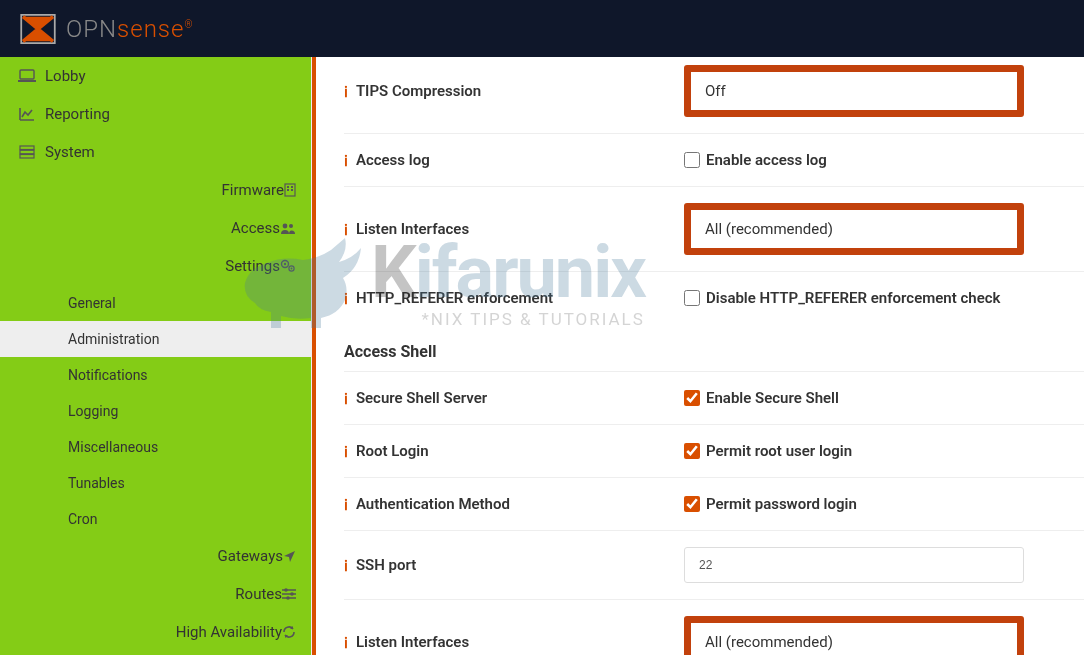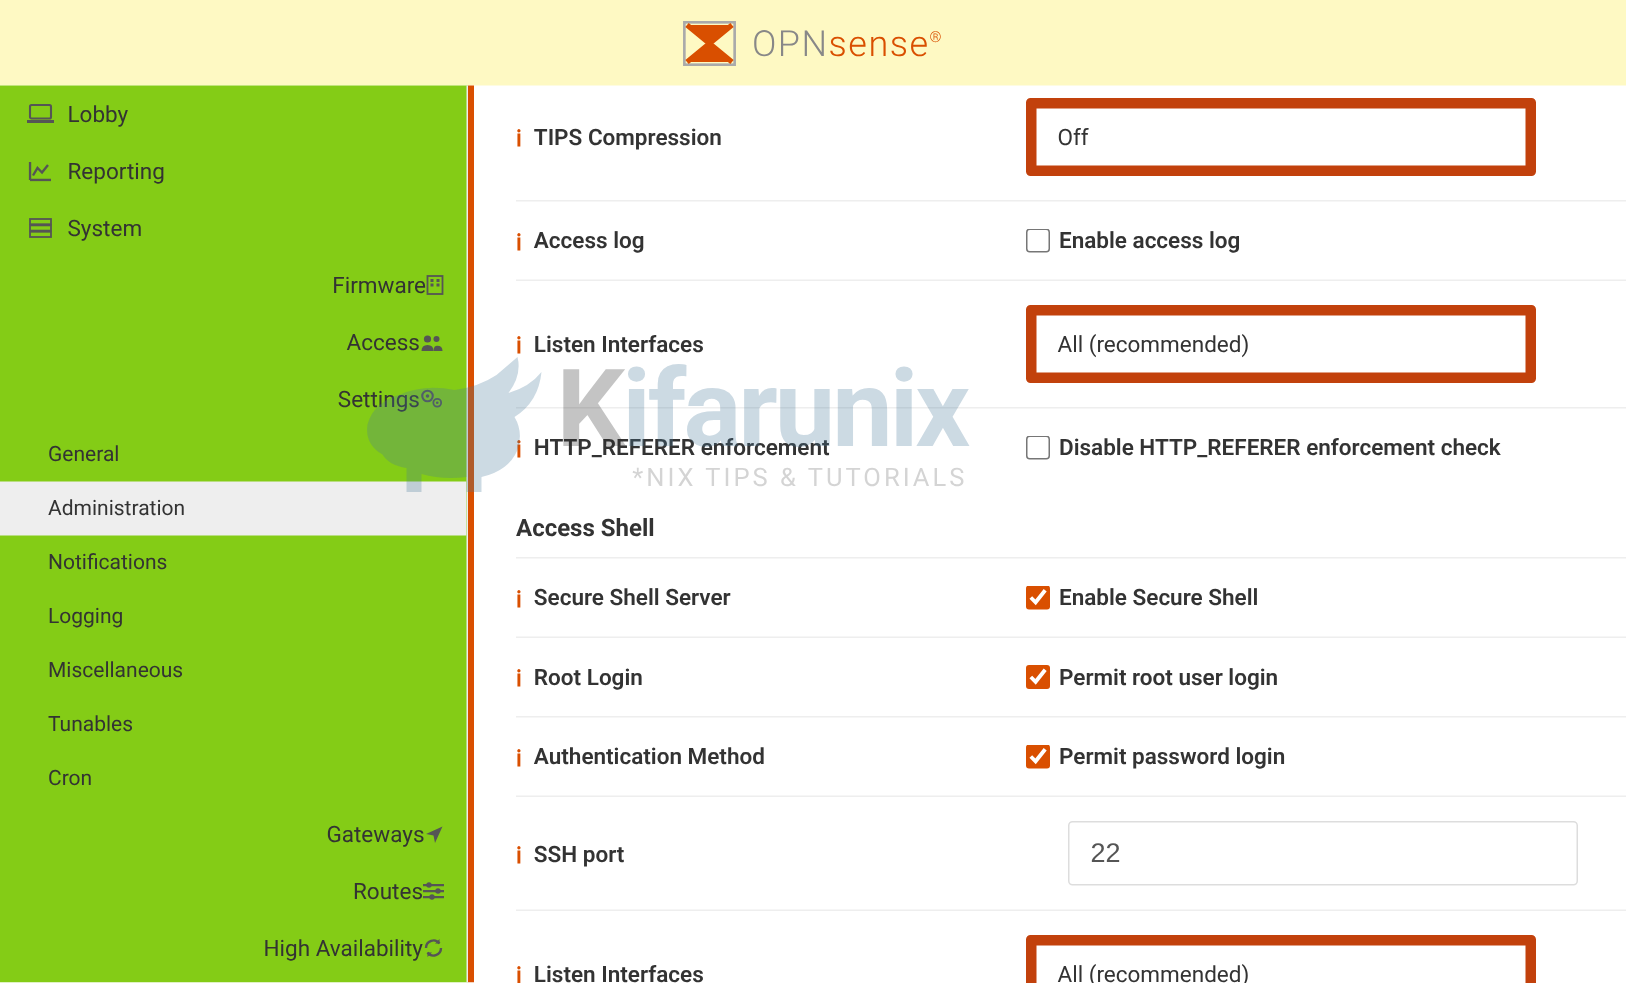--- a/index.html
+++ b/index.html
@@ -1,53 +1,53 @@
 <!DOCTYPE html>
 <html><head>
 <meta charset="utf-8">
 <style>
   * { box-sizing: border-box; margin: 0; padding: 0; }
   body { font-family: -apple-system, BlinkMacSystemFont, "Segoe UI", Roboto, Arial, sans-serif; font-size: 15px; color: #333; background: #fff; width: 1084px; height: 655px; overflow: hidden; position: relative; }
   
-  .header { background: #fef9c3; height: 57px; display: flex; align-items: center; padding: 0 20px; justify-content: center; }
+  .header { background: #0f172a; height: 57px; display: flex; align-items: center; padding: 0 20px; }
   .logo { display: flex; align-items: center; }
   .logo-icon { width: 36px; height: 30px; margin-right: 10px; }
   .logo-text { color: #888; font-size: 24px; font-weight: 300; letter-spacing: 1px; }
   .logo-text .sense { color: #d94f00; }
   .logo-reg { color: #d94f00; font-size: 10px; vertical-align: super; }
   
   .body-wrap { display: flex; height: calc(655px - 57px); }
   
   .sidebar { width: 312px; background: #84cc16; overflow-y: auto; border-right: 1px solid #eee; position: relative; }
   .sidebar::-webkit-scrollbar { width: 8px; }
   .sidebar::-webkit-scrollbar-thumb { background: rgba(0,0,0,0.1); border-radius: 4px; }
   
   .nav-item { display: flex; align-items: center; padding: 10px 15px; cursor: pointer; color: #333; }
   .nav-item .icon { width: 24px; display: inline-flex; justify-content: center; margin-right: 6px; color: #555; }
   .nav-item .label { flex: 1; }
   .nav-item .right-icon { color: #555; }
   .nav-item.sub1 { padding-left: 56px; font-size: 15px; display: flex; justify-content: flex-end; }
-  .nav-item.sub2 { padding-left: 32px; font-size: 14px; }
+  .nav-item.sub2 { padding-left: 68px; font-size: 14px; }
   .nav-item.sub2.active { background: #eeeeee; }
   
   .divider { width: 4px; background: #d94f00; }
   
   .main { flex: 1; padding: 0 0 0 28px; overflow-y: auto; position: relative; }
   
   .form-row { display: flex; align-items: center; padding: 16px 0; border-top: 1px solid #eee; }
   .form-row.first { border-top: none; padding-top: 8px; }
   .form-row .lbl { width: 340px; display: flex; align-items: center; font-weight: 600; color: #333; }
   .form-row .lbl .info { color: #d94f00; margin-right: 8px; font-size: 15px; display: inline-flex; }
   .form-row .ctrl { flex: 1; display: flex; align-items: center; }
   .form-row .ctrl label { font-weight: 600; color: #333; margin-left: 6px; }
   
   .section-header { font-weight: 700; color: #333; padding: 18px 0 10px 0; font-size: 16px; }
   
   .select-box { background: #fff; border: 7px solid #c2410c; border-radius: 3px; padding: 10px 14px; width: 340px; color: #333; font-size: 15px; }
-  .text-input { background: #fff; border: 1px solid #ddd; border-radius: 3px; padding: 10px 14px; width: 340px; color: #555; font-size: 18px; margin-left: 28px; }
+  .text-input { background: #fff; border: 1px solid #ddd; border-radius: 3px; padding: 10px 14px; width: 340px; color: #555; font-size: 12px; }
   
   input[type="checkbox"] { width: 16px; height: 16px; cursor: pointer; }
   input[type="checkbox"].chk-orange { accent-color: #d94f00; }
   
   .watermark { position: absolute; left: 235px; top: 228px; pointer-events: none; opacity: 0.28; z-index: 5; display:flex; align-items:center; }
   .watermark .rhino { width: 130px; height: 110px; }
   .watermark .wm-text { margin-left: 6px; }
   .watermark .wm-main { font-size: 72px; font-weight: 700; color: #4a7a9b; letter-spacing: -2px; line-height: 1; }
   .watermark .wm-main .K { color: #2c2c2c; }
   .watermark .wm-sub { font-size: 17px; letter-spacing: 2px; color: #666; text-align: right; }

